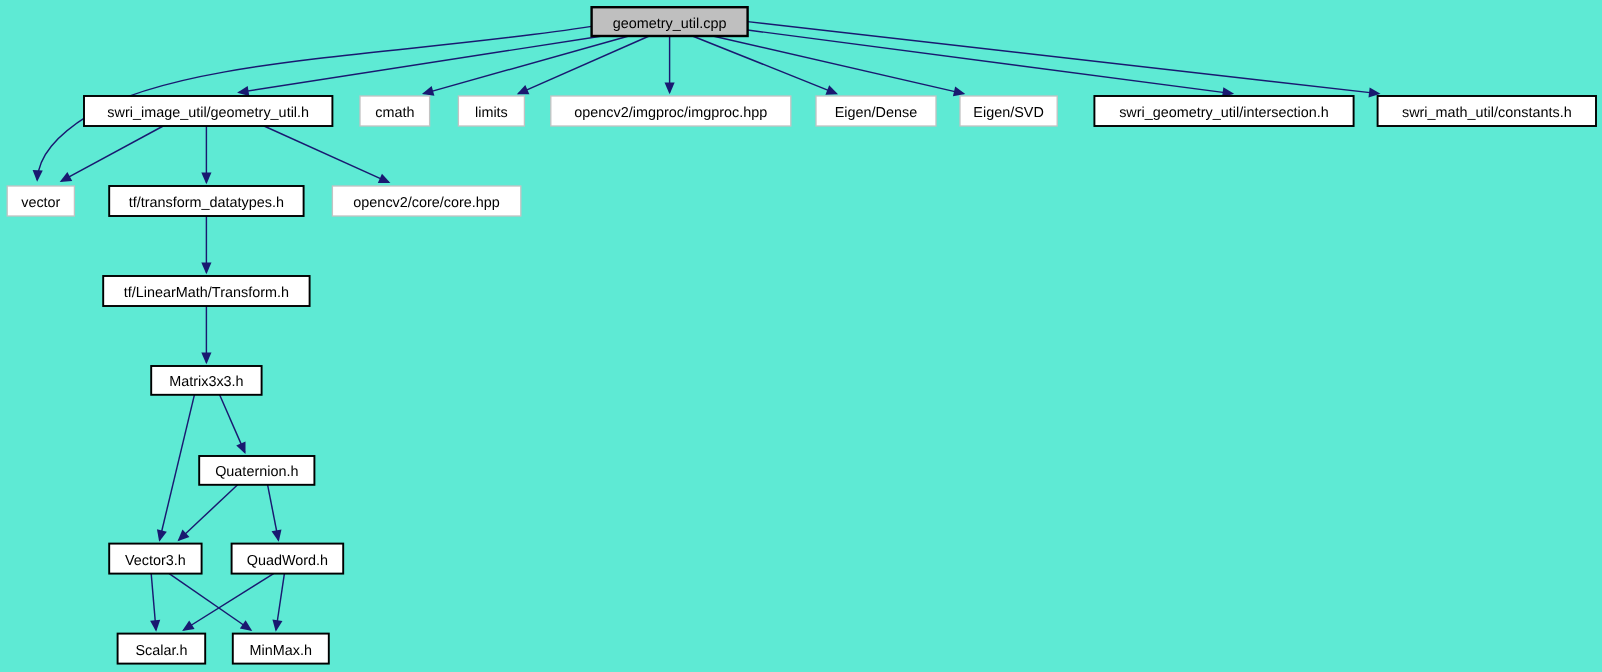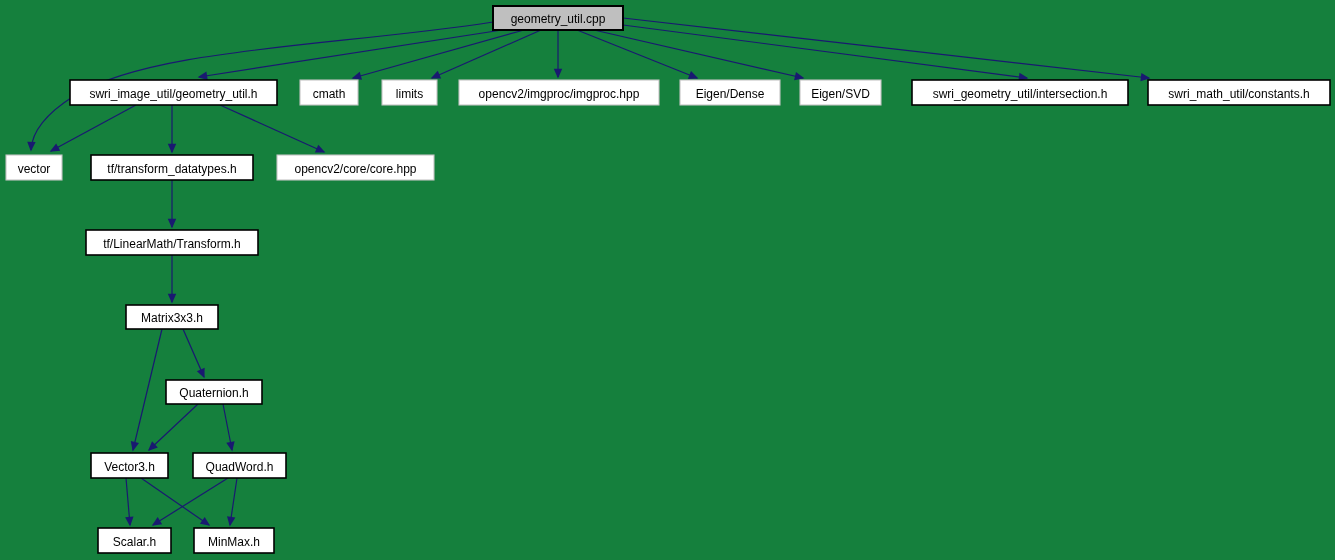--- a/index.html
+++ b/index.html
@@ -5,21 +5,21 @@
 <style>
   html, body {
     margin: 0;
     padding: 0;
     background: #ffffff;
   }
   #stage {
     position: relative;
     width: 1335px;
     height: 560px;
-    background: #15803d;
+    background: #5eead4;
     overflow: hidden;
   }
   svg { display: block; }
   .edge {
     fill: none;
     stroke: var(--edge-color, #191970);
     stroke-width: 1.2px;
   }
   .node rect { fill: var(--node-fill, #ffffff); }
   .node.main rect {

